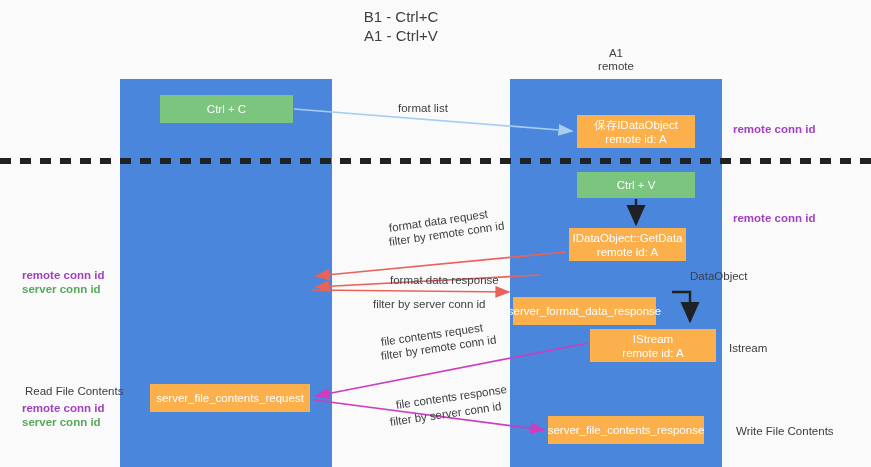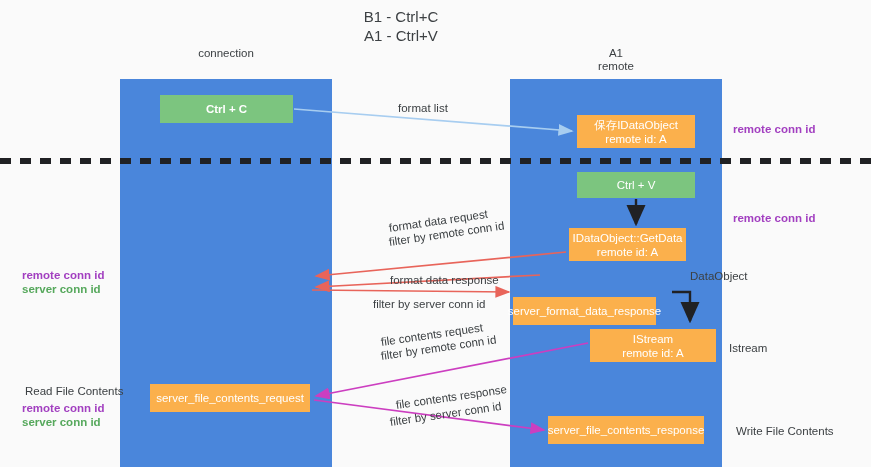--- a/index.html
+++ b/index.html
@@ -39,21 +39,21 @@
   .node{
     position:absolute;box-sizing:border-box;
     display:flex;flex-direction:column;align-items:center;justify-content:center;
     color:#ffffff;font-size:11.5px;line-height:14px;text-align:center;
     padding:2px 4px;
   }
   .node.green{background:#7cc57f;}
   .node.orange{background:#f9b košta;text-align:center;}
   .node.orange{background:#fbb04c;}
 
-  .n-ctrlc{left:160px;top:95px;width:133px;height:28px;font-weight:bold;}
+  .n-ctrlc{left:160px;top:95px;width:133px;height:28px;}
   .n-save{left:577px;top:115px;width:118px;height:33px;}
   .n-ctrlv{left:577px;top:172px;width:118px;height:26px;}
   .n-getdata{left:569px;top:228px;width:117px;height:33px;}
   .n-sfdreq{left:152px;top:267px;width:158px;height:28px;}
   .n-sfdres{left:513px;top:278px;width:143px;height:28px;margin-top:19px;}
   .n-istream{left:590px;top:329px;width:126px;height:33px;}
   .n-sfcreq{left:150px;top:384px;width:160px;height:28px;}
   .n-sfcres{left:548px;top:416px;width:156px;height:28px;}
 
   
@@ -71,21 +71,20 @@
 <body>
 
 <div id="stage">
 
   <div id="title">
     <span>B1 - Ctrl+C</span>
     <span>A1 - Ctrl+V</span>
   </div>
 
   <div class="lane-head head-b1">
-    <span class="sub">connection</span>
   </div>
   <div class="lane-head head-a1">
     <span class="ttl">A1</span>
     <span class="sub">remote</span>
   </div>
 
   <div class="lane lane-b1"></div>
   <div class="lane lane-a1"></div>
 
   <svg id="wires" viewBox="0 0 871 467">

